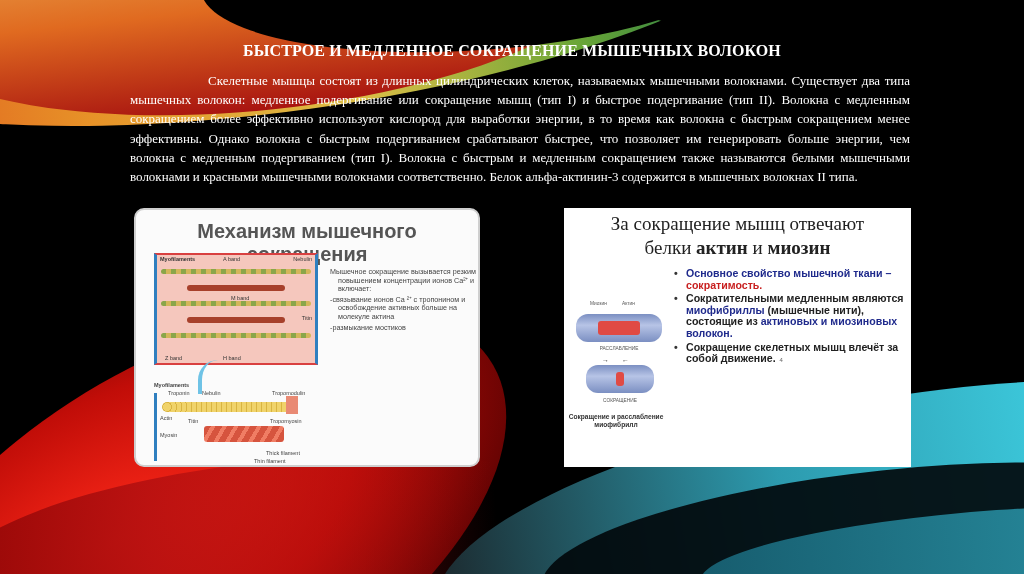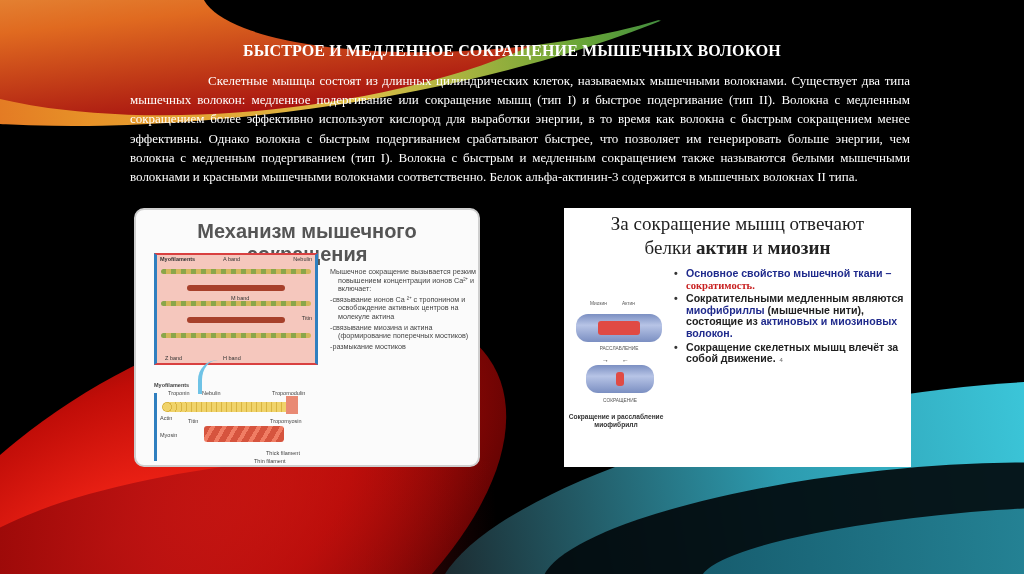--- a/index.html
+++ b/index.html
@@ -45,21 +45,21 @@
   .diag2 .lbl { position:absolute; font-family:"Liberation Sans", sans-serif; font-size:5.5px; color:#444; }
   .lp-text { position:absolute; left:194px; top:58px; width:150px; font-family:"Liberation Sans", sans-serif; font-size:7.2px; line-height:8.6px; color:#444; }
   .lp-text p { margin:0 0 2px 0; padding-left:8px; text-indent:-8px; }
 
   .rp-title { position:absolute; left:0; width:100%; top:4px; text-align:center; font-family:"Liberation Serif", serif; font-size:19px; color:#222; line-height:24px; }
   .rp-title b { font-weight:bold; }
   .rp-list { position:absolute; left:108px; top:60px; width:236px; font-family:"Liberation Sans", sans-serif; font-weight:bold; font-size:10.6px; line-height:11.6px; color:#222; margin:0; padding:0; list-style:none; }
   .rp-list li { position:relative; padding-left:14px; margin-bottom:2px; }
   .rp-list li::before { content:"•"; position:absolute; left:2px; top:0; color:#333; }
   .blue { color:#1f2a8c;margin-top:48px; }
-  .red { color:#c82020;font-family:Liberation Serif, serif; }
+  .red { color:#c82020; }
   .pg { font-size:6px; color:#666; font-weight:normal; margin-left:4px; }
   .fibril { position:absolute; height:28px; width:86px; background:linear-gradient(180deg,#7b8fc2,#b7c4e6 40%,#7b8fc2); border-radius:12px; }
   .fibril .core { position:absolute; left:22px; right:22px; top:7px; height:14px; background:#e04a44; border-radius:3px; }
   .fibril.small .core { left:30px; right:30px; }
   .rp-cap { position:absolute; font-family:"Liberation Sans", sans-serif; font-size:4.8px; color:#555; text-align:center; }
   .rp-caption { position:absolute; left:4px; top:205px; width:96px; text-align:center; font-family:"Liberation Sans", sans-serif; font-weight:bold; font-size:6.6px; line-height:8px; color:#333; }
   .small-arrow { position:absolute; font-size:7px; color:#333; }
 </style>
 </head>
 <body>
@@ -111,22 +111,21 @@
     <span class="lbl" style="left:34px;top:30px;">Titin</span>
     <span class="lbl" style="left:116px;top:30px;">Tropomyosin</span>
     <div class="myosin"></div>
     <span class="lbl" style="left:6px;top:44px;">Myosin</span>
     <span class="lbl" style="left:112px;top:62px;">Thick filament</span>
     <span class="lbl" style="left:100px;top:70px;">Thin filament</span>
   </div>
 
   <div class="lp-text">
     <p>Мышечное сокращение вызывается резким повышением концентрации ионов Ca²⁺ и включает:</p>
-    <p>-связывание ионов Ca ²⁺ с тропонином и освобождение активных центров на молекуле актина</p>
-    <p>-связывание миозина и актина (формирование поперечных мостиков)</p>
+    <p>-связывание ионов Ca ²⁺ с тропонином и освобождение активных больше на молекуле актина</p>
     <p>-размыкание мостиков</p>
   </div>
 </div>
 
 <div class="panel right">
   <div class="rp-title">
     <div>За сокращение мышц отвечают</div>
     <div><span>белки </span><b>актин</b><span style="white-space:pre"> и </span><b>миозин</b></div>
   </div>
 

